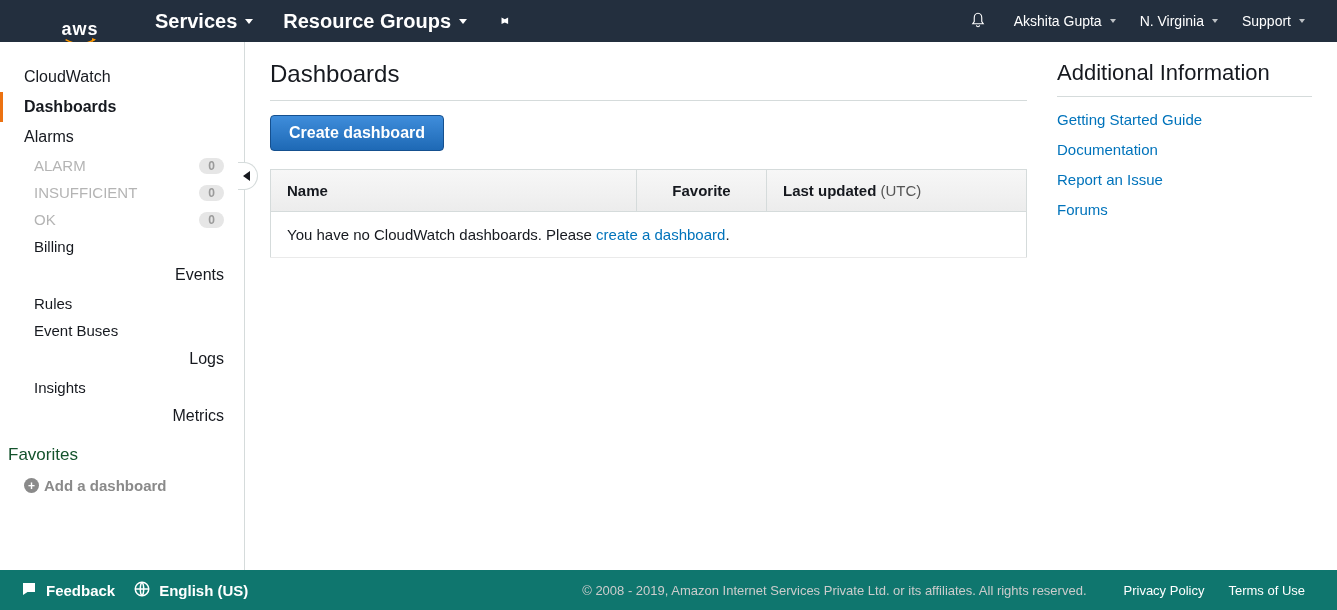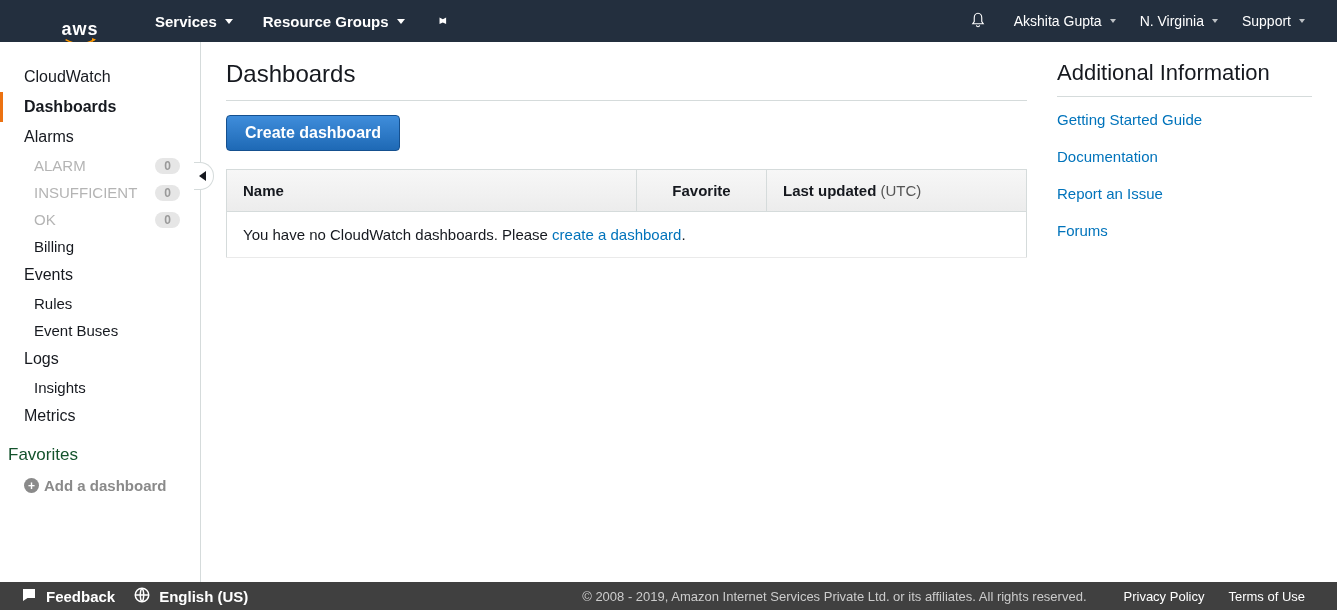--- a/index.html
+++ b/index.html
@@ -3,45 +3,45 @@
   <meta charset="utf-8">
   <style>
     * { margin: 0; padding: 0; box-sizing: border-box; }
     body { font-family: "Amazon Ember", "Helvetica Neue", Helvetica, Arial, sans-serif; font-size: 14px; color: #16191f; width: 1337px; height: 610px; overflow: hidden; display: flex; flex-direction: column; }
     
     
     .top-nav { background: #232f3e; height: 42px; display: flex; align-items: center; color: #fff; padding: 0 20px; }
     .aws-logo { display: flex; flex-direction: column; align-items: center; margin-left: 40px; margin-right: 40px; margin-top: 24px; }
     .aws-logo-text { font-size: 18px; font-weight: bold; letter-spacing: 1px; line-height: 1; }
     .aws-logo-swoosh { width: 40px; height: 8px; }
-    .nav-item { display: flex; align-items: center; padding: 0 15px; height: 100%; cursor: pointer; font-size: 15px; font-weight: bold; }
+    .nav-item { display: flex; align-items: center; padding: 0 15px; height: 100%; cursor: pointer; font-size: 20px; font-weight: bold; }
     .nav-item .caret { margin-left: 8px; }
     .caret { width: 0; height: 0; border-left: 4px solid transparent; border-right: 4px solid transparent; border-top: 5px solid currentColor; display: inline-block; }
     .caret-sm { width: 0; height: 0; border-left: 3px solid transparent; border-right: 3px solid transparent; border-top: 4px solid currentColor; display: inline-block; }
     .pin-icon svg { width: 14px; height: 14px; fill: #fff; }
     .pin-icon { padding: 0 15px; cursor: pointer; }
     .nav-spacer { flex: 1; }
     .bell-icon { padding: 0 15px; cursor: pointer; }
     .bell-icon svg { width: 18px; height: 18px; stroke: #fff; fill: none; stroke-width: 1.5; }
     .nav-right-item { display: flex; align-items: center; padding: 0 12px; cursor: pointer; font-size: 14px; }
     .nav-right-item .caret-sm { margin-left: 8px; opacity: 0.7; }
 
     
     .main { flex: 1; display: flex; background: #fff; overflow: hidden; }
 
     
-    .sidebar { width: 201px; border-right: 1px solid #d5dbdb; padding: 20px 0 20px 0; position: relative; }
+    .sidebar { width: 245px; border-right: 1px solid #d5dbdb; padding: 20px 0 20px 0; position: relative; }
     .sidebar-toggle { position: absolute; top: 120px; right: -14px; width: 20px; height: 28px; background: #fff; border: 1px solid #d5dbdb; border-left: none; border-radius: 0 14px 14px 0; display: flex; align-items: center; justify-content: center; cursor: pointer; }
     .sidebar-toggle::before { content: ""; width: 0; height: 0; border-top: 5px solid transparent; border-bottom: 5px solid transparent; border-right: 7px solid #16191f; margin-left: -3px; }
     .side-link { display: block; padding: 6px 20px 6px 24px; font-size: 16px; color: #16191f; cursor: pointer; }
     .side-link.active { font-weight: bold; border-left: 3px solid #ec7211; padding-left: 21px; }
     .side-sublink { display: flex; justify-content: space-between; align-items: center; padding: 5px 20px 5px 34px; font-size: 15px; color: #16191f; cursor: pointer; }
     .side-sublink.muted { color: #b4b4b4; }
     .badge { background: #e6e6e6; color: #9a9a9a; border-radius: 10px; font-size: 12px; padding: 1px 9px; font-weight: bold; }
-    .side-section { padding: 6px 20px 6px 24px; font-size: 16px; color: #16191f; cursor: pointer; }
+    .side-section { padding: 6px 20px 6px 24px; font-size: 16px; color: #16191f; cursor: pointer; text-align: right; }
     .favorites-heading { padding: 14px 20px 6px 8px; font-size: 17px; color: #14532d; }
     .add-dash { display: flex; align-items: center; gap: 5px; padding: 6px 20px 6px 24px; color: #8a8a8a; font-size: 15px; cursor: pointer; font-weight: bold;}
     .plus-circle { width: 15px; height: 15px; border-radius: 50%; background: #8a8a8a; color: #fff; display: inline-flex; align-items: center; justify-content: center; font-size: 12px; line-height: 1; font-weight: bold; }
 
     
     .content { flex: 1; display: flex; padding: 18px 25px 0 25px; gap: 30px; }
     .content-main { flex: 1; }
     .page-title { font-size: 24px; font-weight: normal; padding-bottom: 12px; border-bottom: 1px solid #d5dbdb; }
     .btn-primary { margin-top: 14px; background: linear-gradient(#3f8ddb, #1e69b5); color: #fff; border: 1px solid #15508f; border-radius: 4px; padding: 8px 18px; font-size: 16px; font-weight: bold; cursor: pointer; }
     .dash-table { margin-top: 18px; border: 1px solid #d5dbdb; border-radius: 0; width: 100%; border-collapse: collapse; }
@@ -50,25 +50,25 @@
     .dash-table th:first-child { border-left: none; }
     .dash-table th .utc { font-weight: normal; color: #555; }
     .dash-table td.empty-row { padding: 14px 16px; font-size: 15px; border-bottom: 1px solid #eaeaea; }
     .col-fav { text-align: center !important; width: 130px;}
     .col-updated { text-align: right; width: 260px; margin-left: 24px;}
     .link { color: #0073bb; cursor: pointer; }
 
     
     .info-panel { width: 255px; }
     .info-title { font-size: 22px; font-weight: normal; padding-bottom: 10px; border-bottom: 1px solid #d5dbdb; }
-    .info-links { padding-top: 14px; display: flex; flex-direction: column; gap: 20px; }
+    .info-links { padding-top: 14px; display: flex; flex-direction: column; gap: 13px; }
     .info-links a { color: #0073bb; font-size: 15px; cursor: pointer; text-decoration: none; }
 
     
-    .footer { background: #404040; color: #fff; height: 28px; display: flex; align-items: center; padding: 0 20px; font-size: 13px; }
+    .footer { background: #0f766e; color: #fff; height: 40px; display: flex; align-items: center; padding: 0 20px; font-size: 13px; }
     .footer-left { display: flex; align-items: center; gap: 18px; }
     .footer-item { display: flex; align-items: center; gap: 8px; cursor: pointer; font-weight: bold; font-size: 15px;}
     .footer-spacer { flex: 1; }
     .footer-copy { color: #ccc; font-size: 13px; padding-right: 25px;}
     .footer-link { color: #fff; padding: 0 12px; cursor: pointer; font-size: 13px;}
     .chat-icon svg, .globe-icon svg { width: 18px; height: 18px; fill: #fff; }
   </style>
 </head>
 <body>
 

